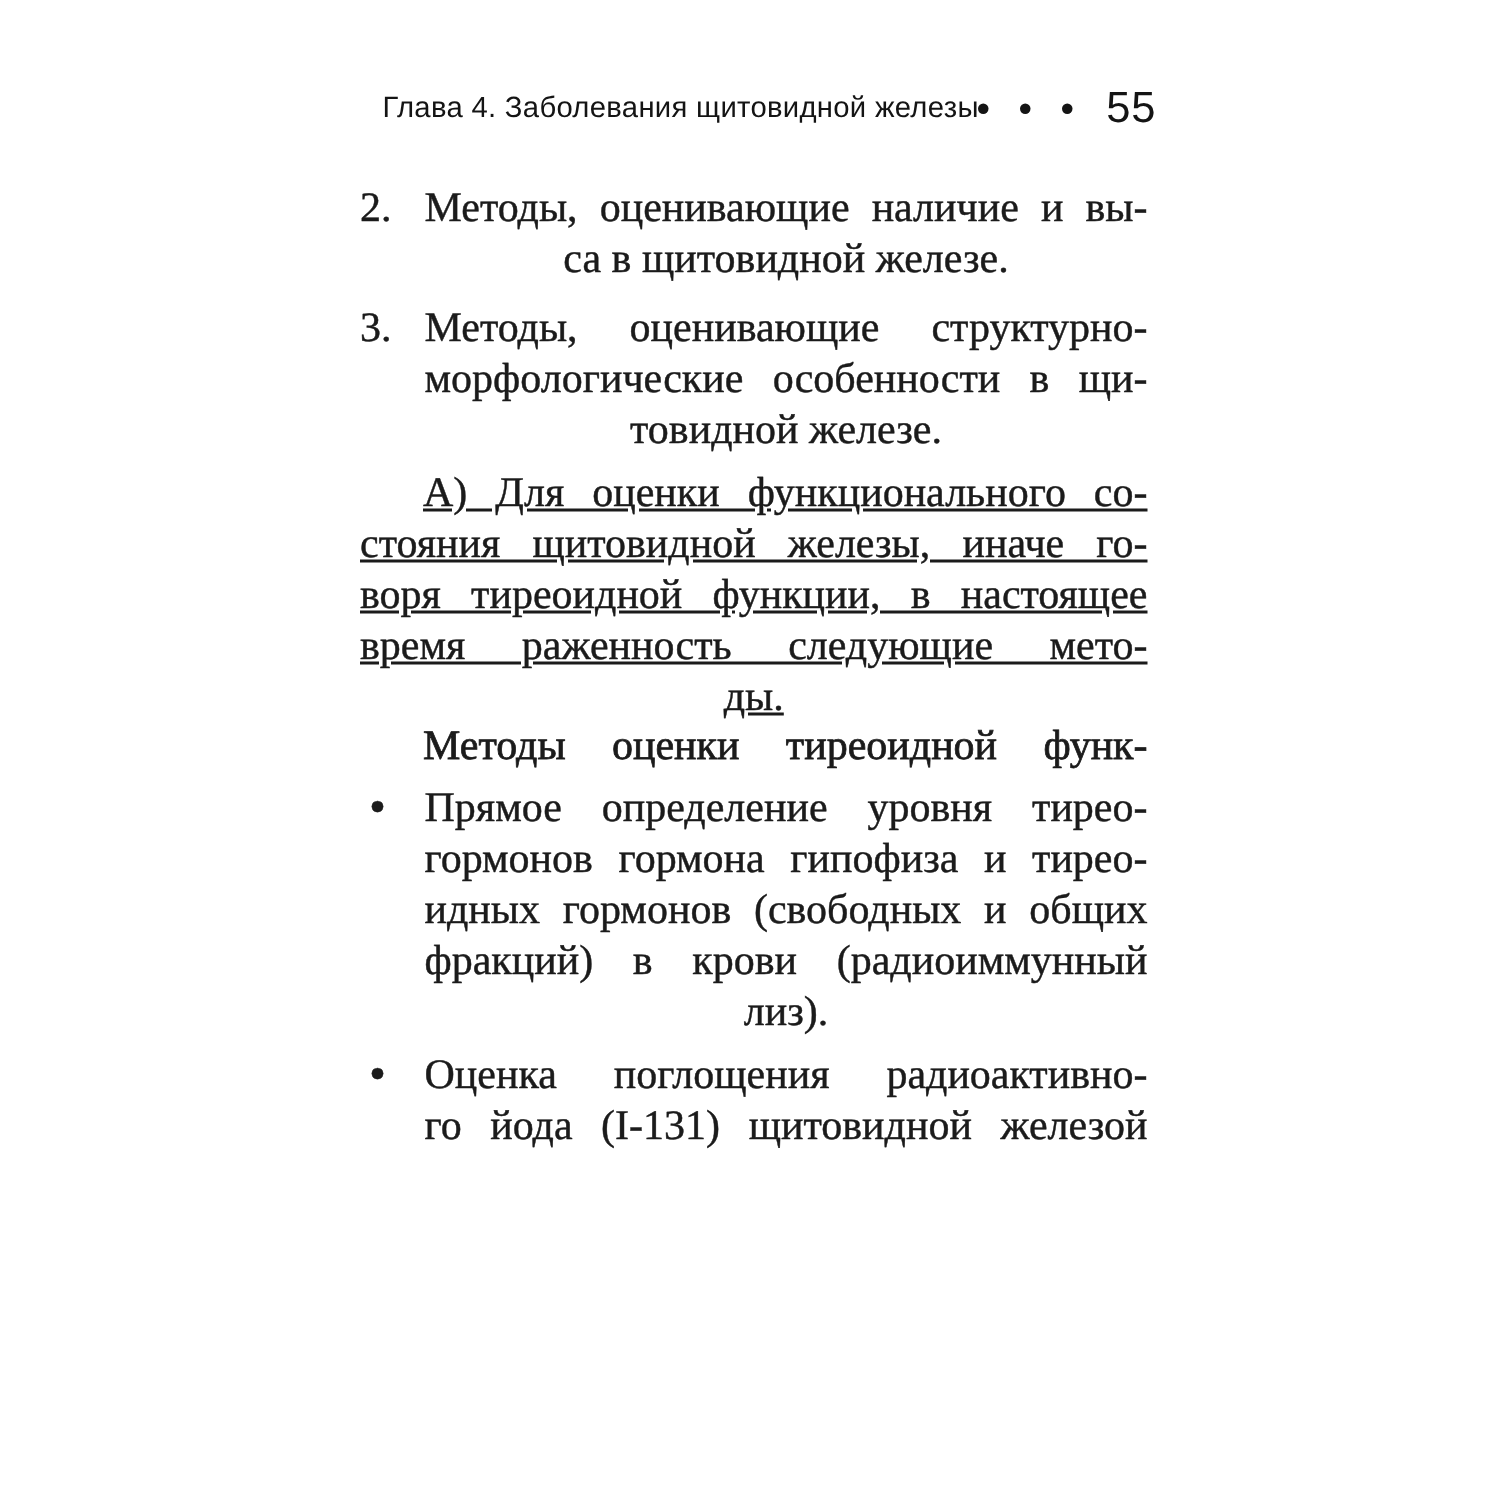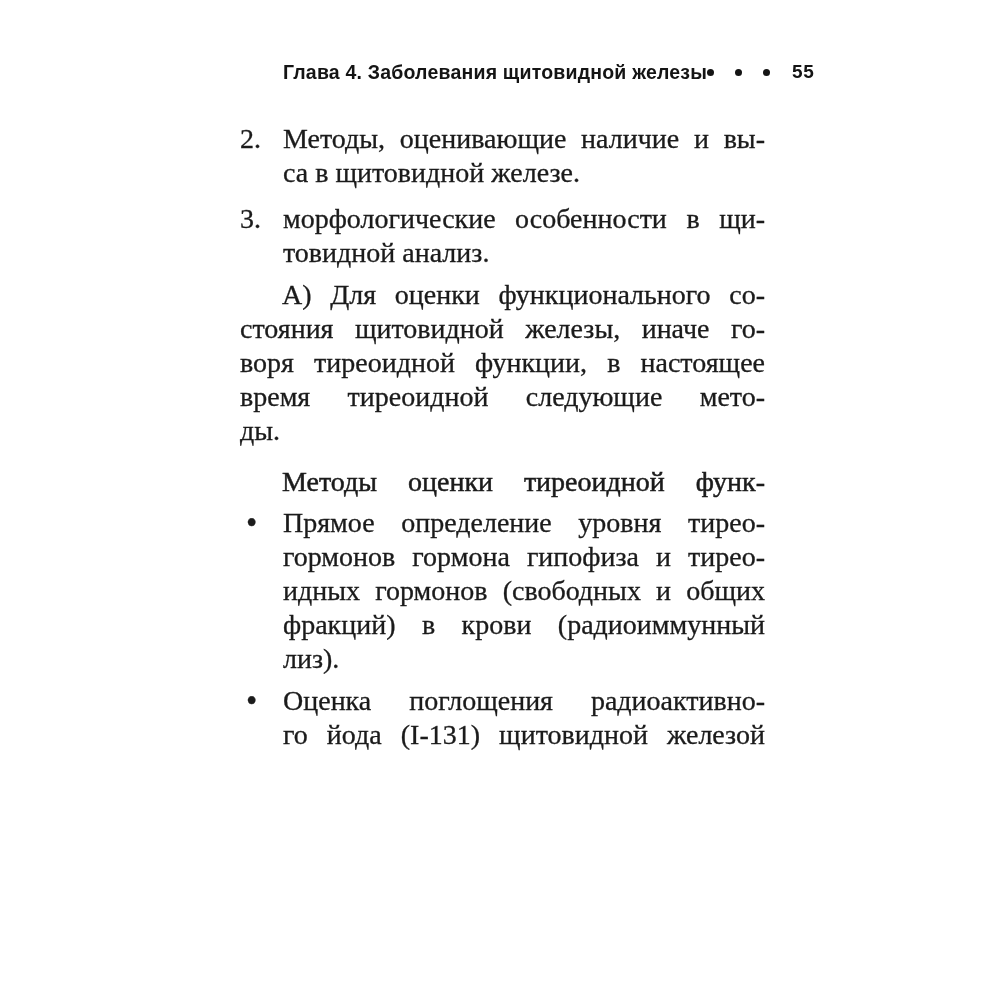--- a/index.html
+++ b/index.html
@@ -21,67 +21,66 @@
     display:flex;
     align-items:center;
     height:28px;
     padding-left:15px;
     margin-bottom:36px;
     font-family:"Liberation Sans","DejaVu Sans",sans-serif;
     color:#141414;
   }
   .chapter-title{
     font-size:19.5px;
-    font-weight:700;
+    font-weight:400;
     letter-spacing:0.2px;
     white-space:nowrap;
-    margin-left:28px;
   }
   .head-right{
     margin-left:auto;
     display:flex;
     align-items:center;
   }
   .sep-dots{display:flex;align-items:center;gap:21px;margin-right:22px;}
   .sep-dot{
     width:7px;height:7px;border-radius:50%;
     background:#141414;
     overflow:hidden;text-indent:-999px; 
   }
   .page-number{
-    font-size:19px;
-    font-weight:bold;
+    font-size:29px;
+    font-weight:normal;
     letter-spacing:0.5px;
     padding-right:6px;
   }
   
   .block{
     position:relative;
     font-size:28px;
     line-height:34px;
     -webkit-text-stroke:0.3px #1b1b1b;
   }
-  .ln{text-align:left;}
+  .ln{text-align:center;}
   .ln.j{text-align:justify;text-align-last:justify;}
   .hang{padding-left:43px;}
   .marker{
     position:absolute;
     left:0;top:0;
     width:43px;
     text-align:left;
   }
   .bullet-marker{
     font-family:"DejaVu Sans",sans-serif;
     font-size:26px;
     left:4px;
   }
   .first-indent{padding-left:42px;}
   .mb12{margin-bottom:12px;}
   .mb8{margin-bottom:8px;}
-  .mb18{margin-bottom:18px;}
+  .mb18{text-decoration:underline;}
   .head{
     font-weight:normal;
     line-height:32px;
     -webkit-text-stroke:0.5px #1b1b1b;
   }
 </style>
 </head>
 <body>
 
 <div class="page">
@@ -100,29 +99,30 @@
     </div>
 
     <div class="block hang mb12">
       <span class="marker">2.</span>
       <div class="ln j">Методы, оценивающие наличие и вы-</div>
       <div class="ln">са в щитовидной железе.</div>
     </div>
 
     <div class="block hang mb8">
       <span class="marker">3.</span>
+      <div class="ln j">Методы, оценивающие структурно-</div>
       <div class="ln j">морфологические особенности в щи-</div>
-      <div class="ln">товидной анализ.</div>
+      <div class="ln">товидной железе.</div>
     </div>
 
     <div class="block mb18">
       <div class="ln j first-indent">А) Для оценки функционального со-</div>
       <div class="ln j">стояния щитовидной железы, иначе го-</div>
       <div class="ln j">воря тиреоидной функции, в настоящее</div>
-      <div class="ln j">время тиреоидной следующие мето-</div>
+      <div class="ln j">время раженность следующие мето-</div>
       <div class="ln">ды.</div>
     </div>
 
     <div class="block head mb8">
       <div class="ln j first-indent">Методы оценки тиреоидной функ-</div>
     </div>
 
     <div class="block hang mb8">
       <span class="marker bullet-marker">•</span>
       <div class="ln j">Прямое определение уровня тирео-</div>

